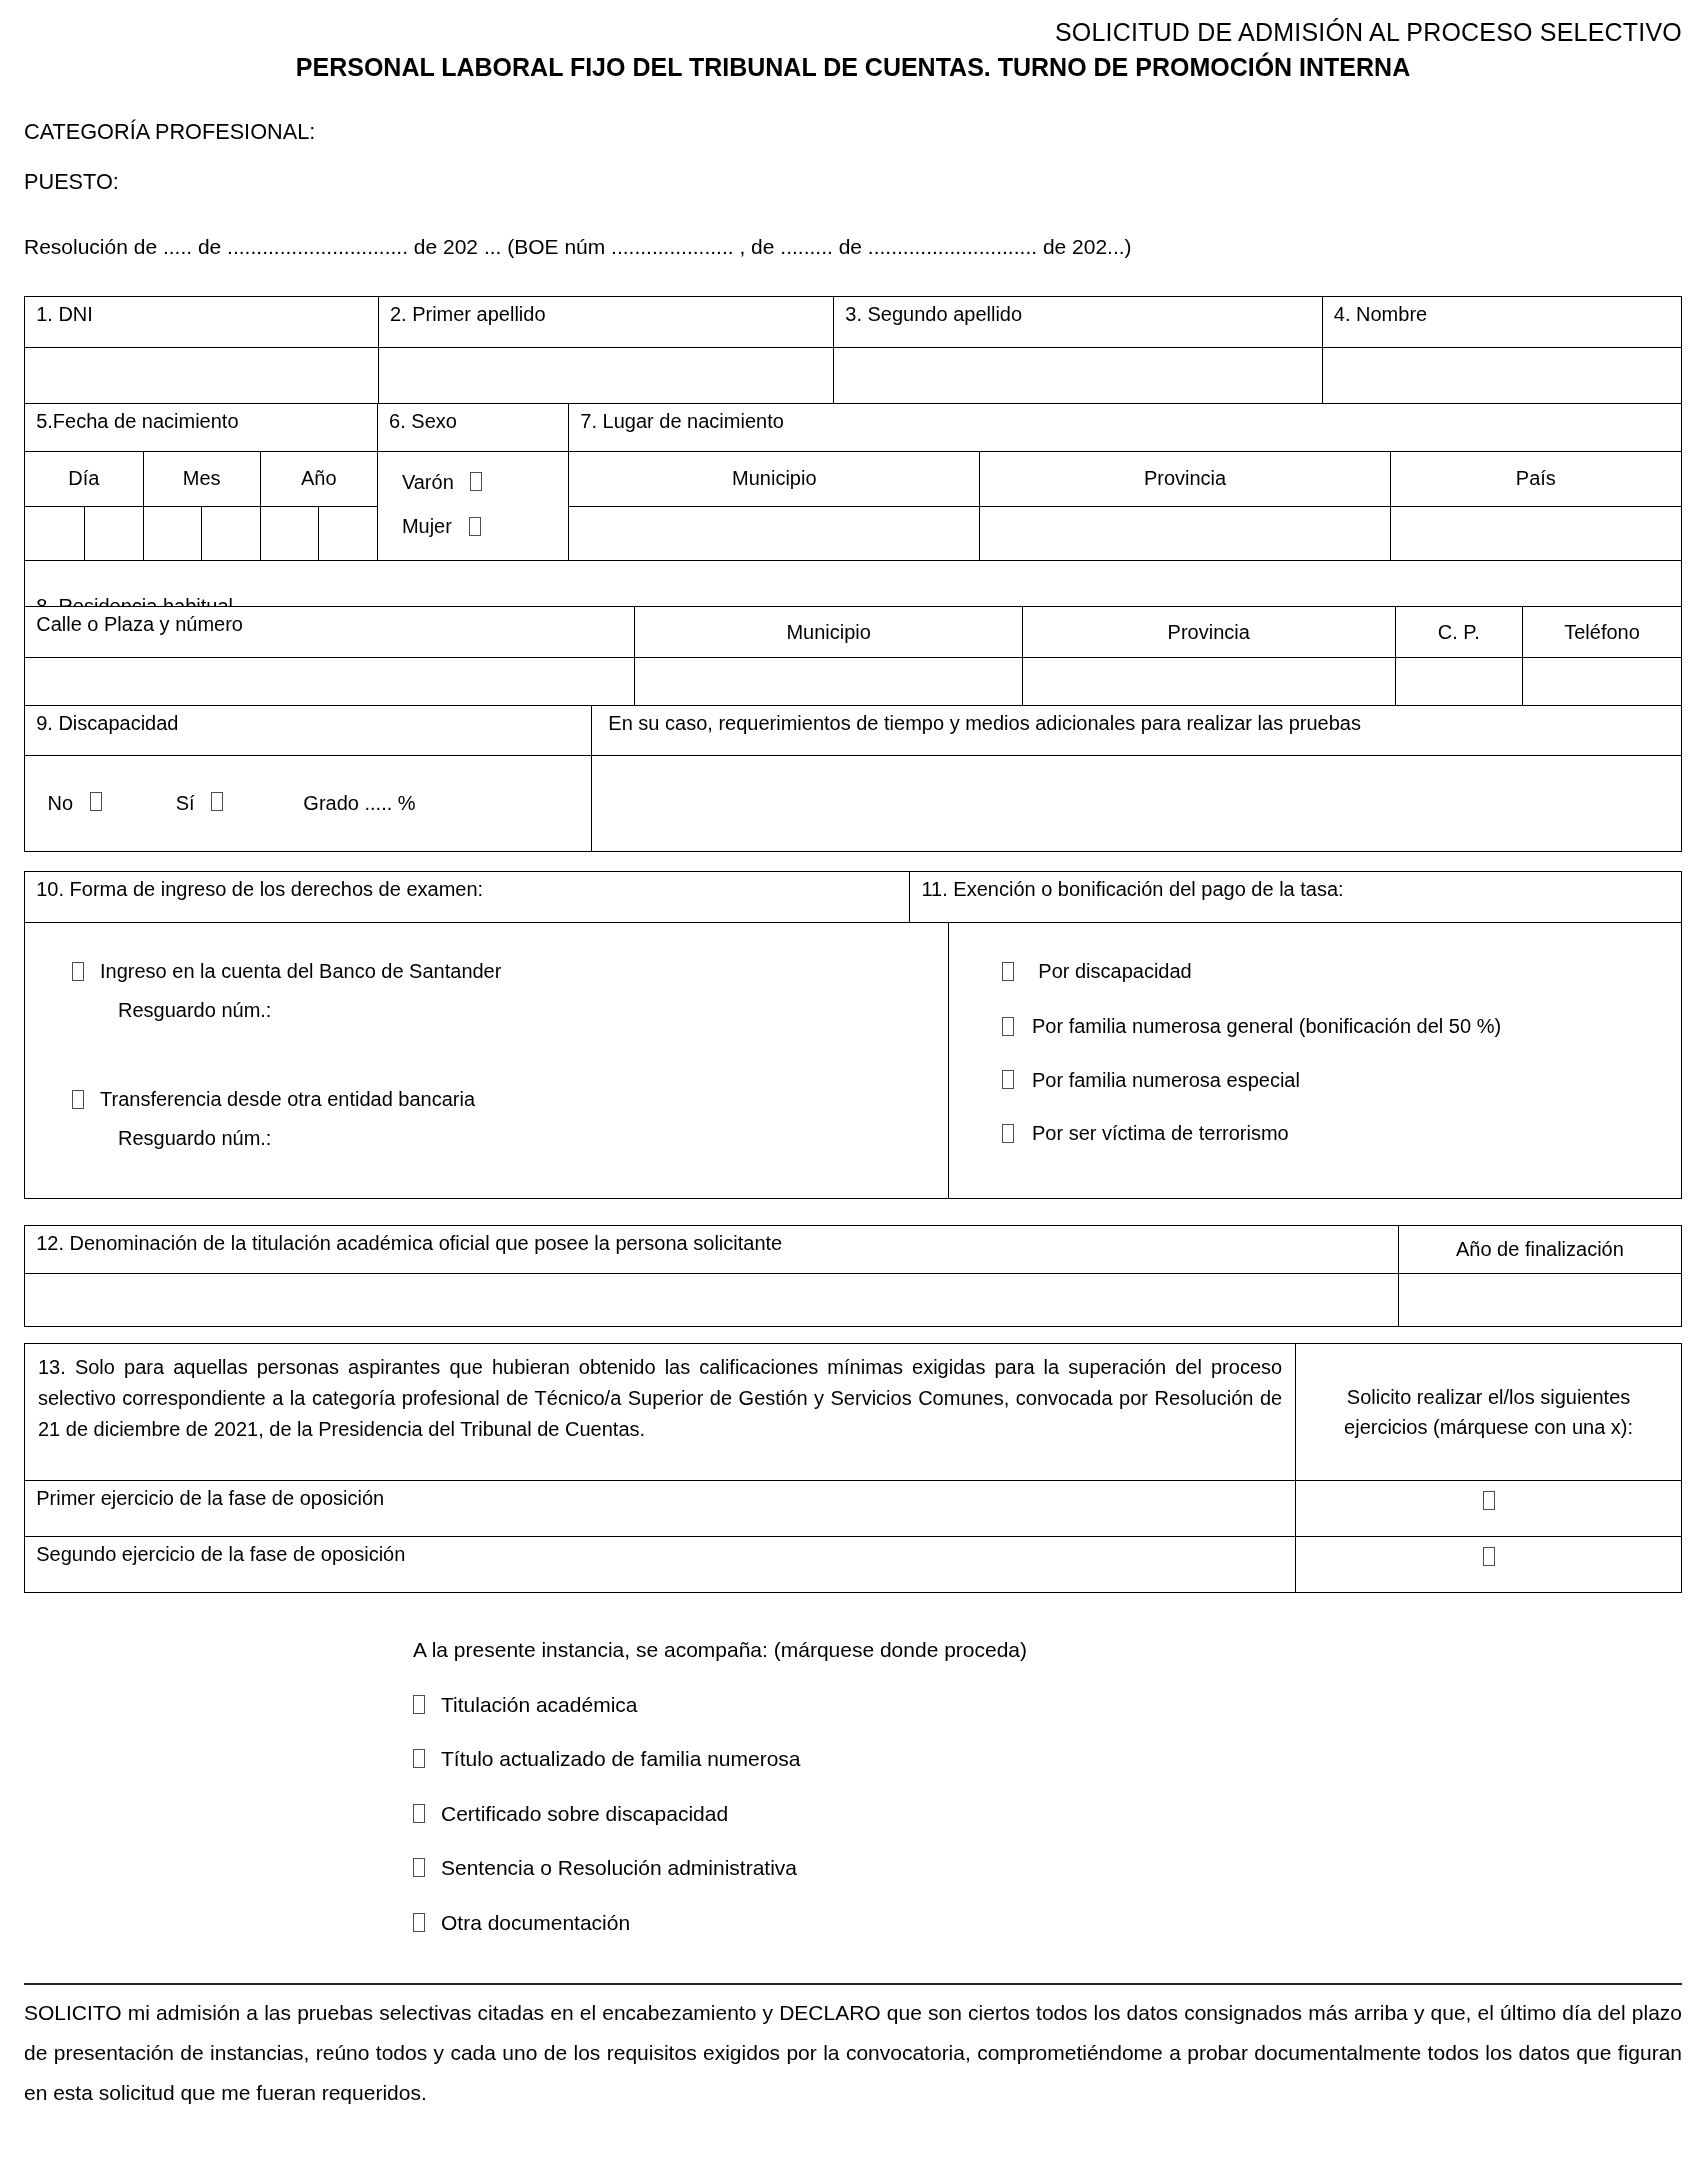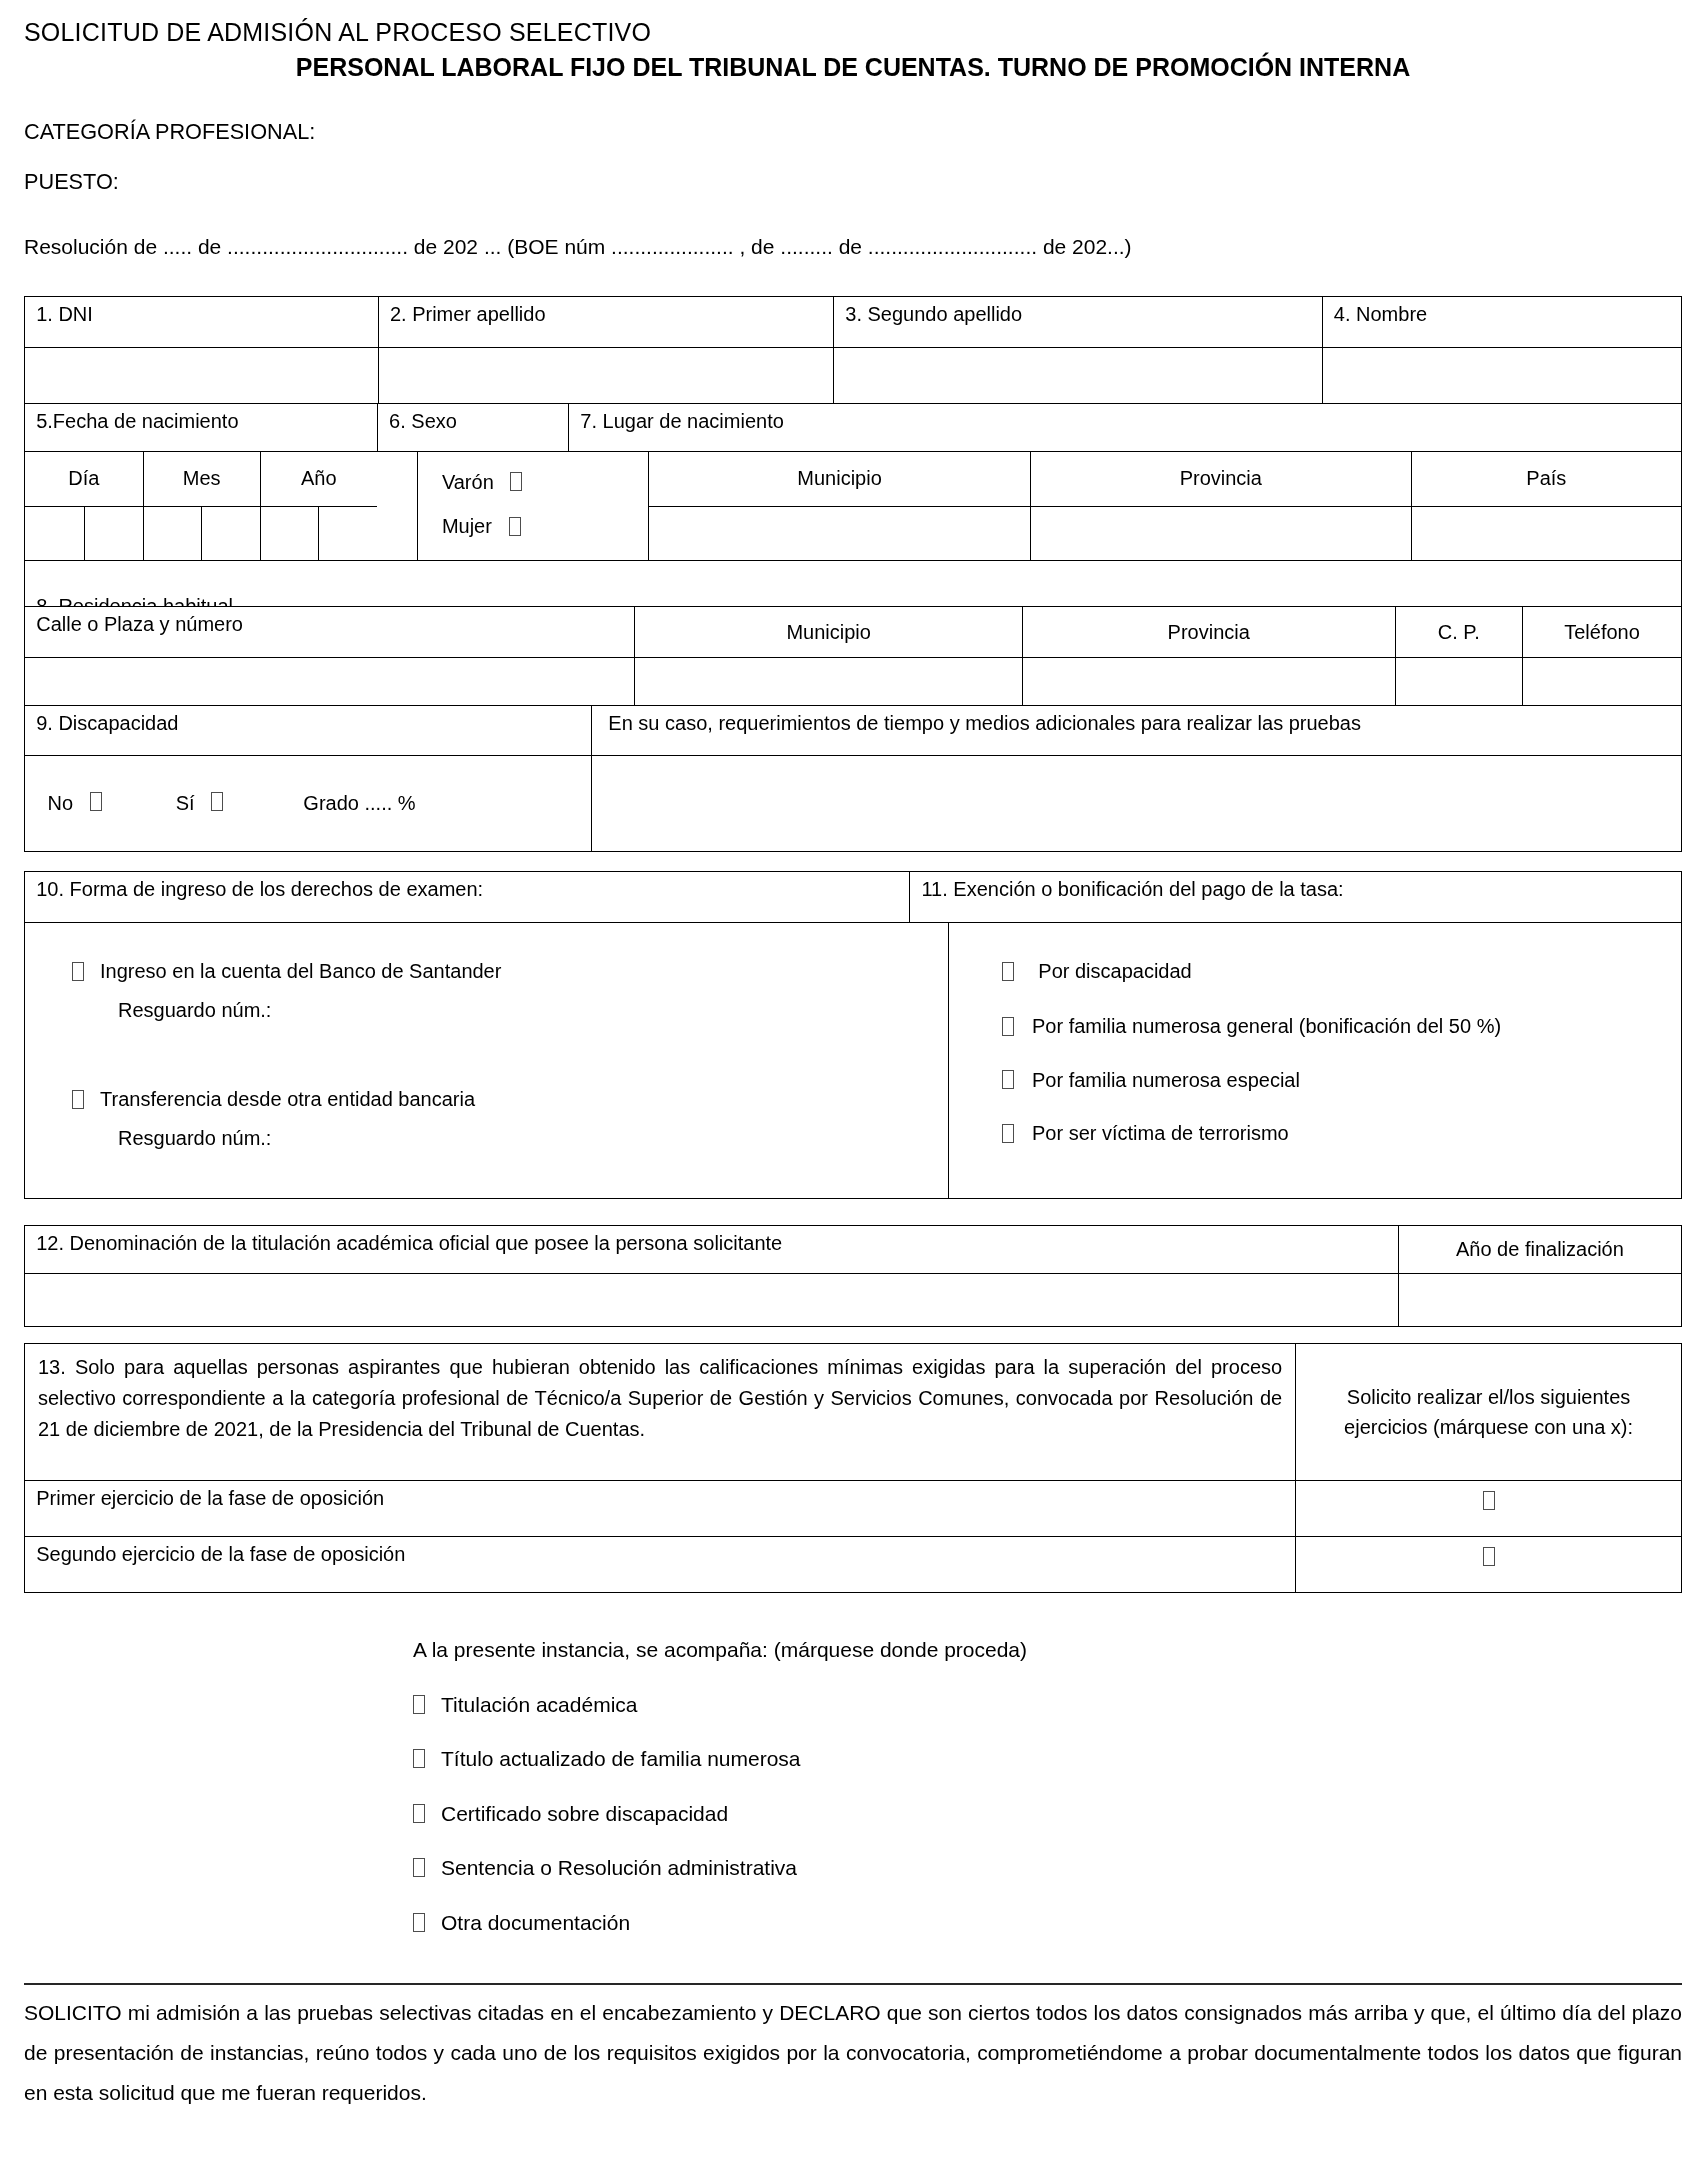--- a/index.html
+++ b/index.html
@@ -1,18 +1,18 @@
 <!DOCTYPE html>
 <html style="font-size:13px"><head>
 <meta charset="utf-8">
 <style>
   html,body{margin:0;padding:0;background:#fff;}
   body{width:1706px;height:2172px;font-family:"Liberation Sans","DejaVu Sans",sans-serif;color:#000;overflow:hidden;}
   .page{padding:17.7px 24px 0 24px;box-sizing:border-box;}
-  .title1{text-align:left;font-size:25px;letter-spacing:0.2px;}
+  .title1{text-align:right;font-size:25px;letter-spacing:0.2px;}
   .title2{text-align:center;font-size:25px;font-weight:bold;margin-top:6.4px;}
   .cat-label{font-size:21.7px;margin-top:37px;}
   .puesto-label{font-size:21.7px;margin-top:24px;}
   .resol-line{font-size:21px;margin-top:40px;}
 
   
   .t{border:1.6px solid #000;box-sizing:border-box;}
   .tr{display:flex;border-top:1.6px solid #000;box-sizing:border-box;align-items:stretch;justify-content:space-between;}
   .tr.first{border-top:none;}
   .td{border-left:1.6px solid #000;box-sizing:border-box;padding:6.4px 11.2px;font-size:20px;overflow:hidden;}
@@ -74,21 +74,21 @@
       <div class="td" style="width:29.5%;"></div>
       <div class="td" style="flex:1;"></div>
     </div>
 
     <div class="tr" style="height:48px;">
       <div class="td first" style="width:21.25%;">5.Fecha de nacimiento</div>
       <div class="td" style="width:11.55%;">6. Sexo</div>
       <div class="td" style="flex:1;">7. Lugar de nacimiento</div>
     </div>
 
-    <div class="tr" style="height:109px;gap:40px;">
+    <div class="tr" style="height:109px;">
       <div class="fecha-block">
         <div class="subrow">
           <div class="subcell first center td noborder" style="width:33.4%;border-left:none;">Día</div>
           <div class="subcell center td" style="width:33.3%;">Mes</div>
           <div class="subcell center td" style="flex:1;">Año</div>
         </div>
         <div class="subrow">
           <div class="subcell first" style="width:16.7%;"></div>
           <div class="subcell" style="width:16.7%;"></div>
           <div class="subcell" style="width:16.7%;"></div>

